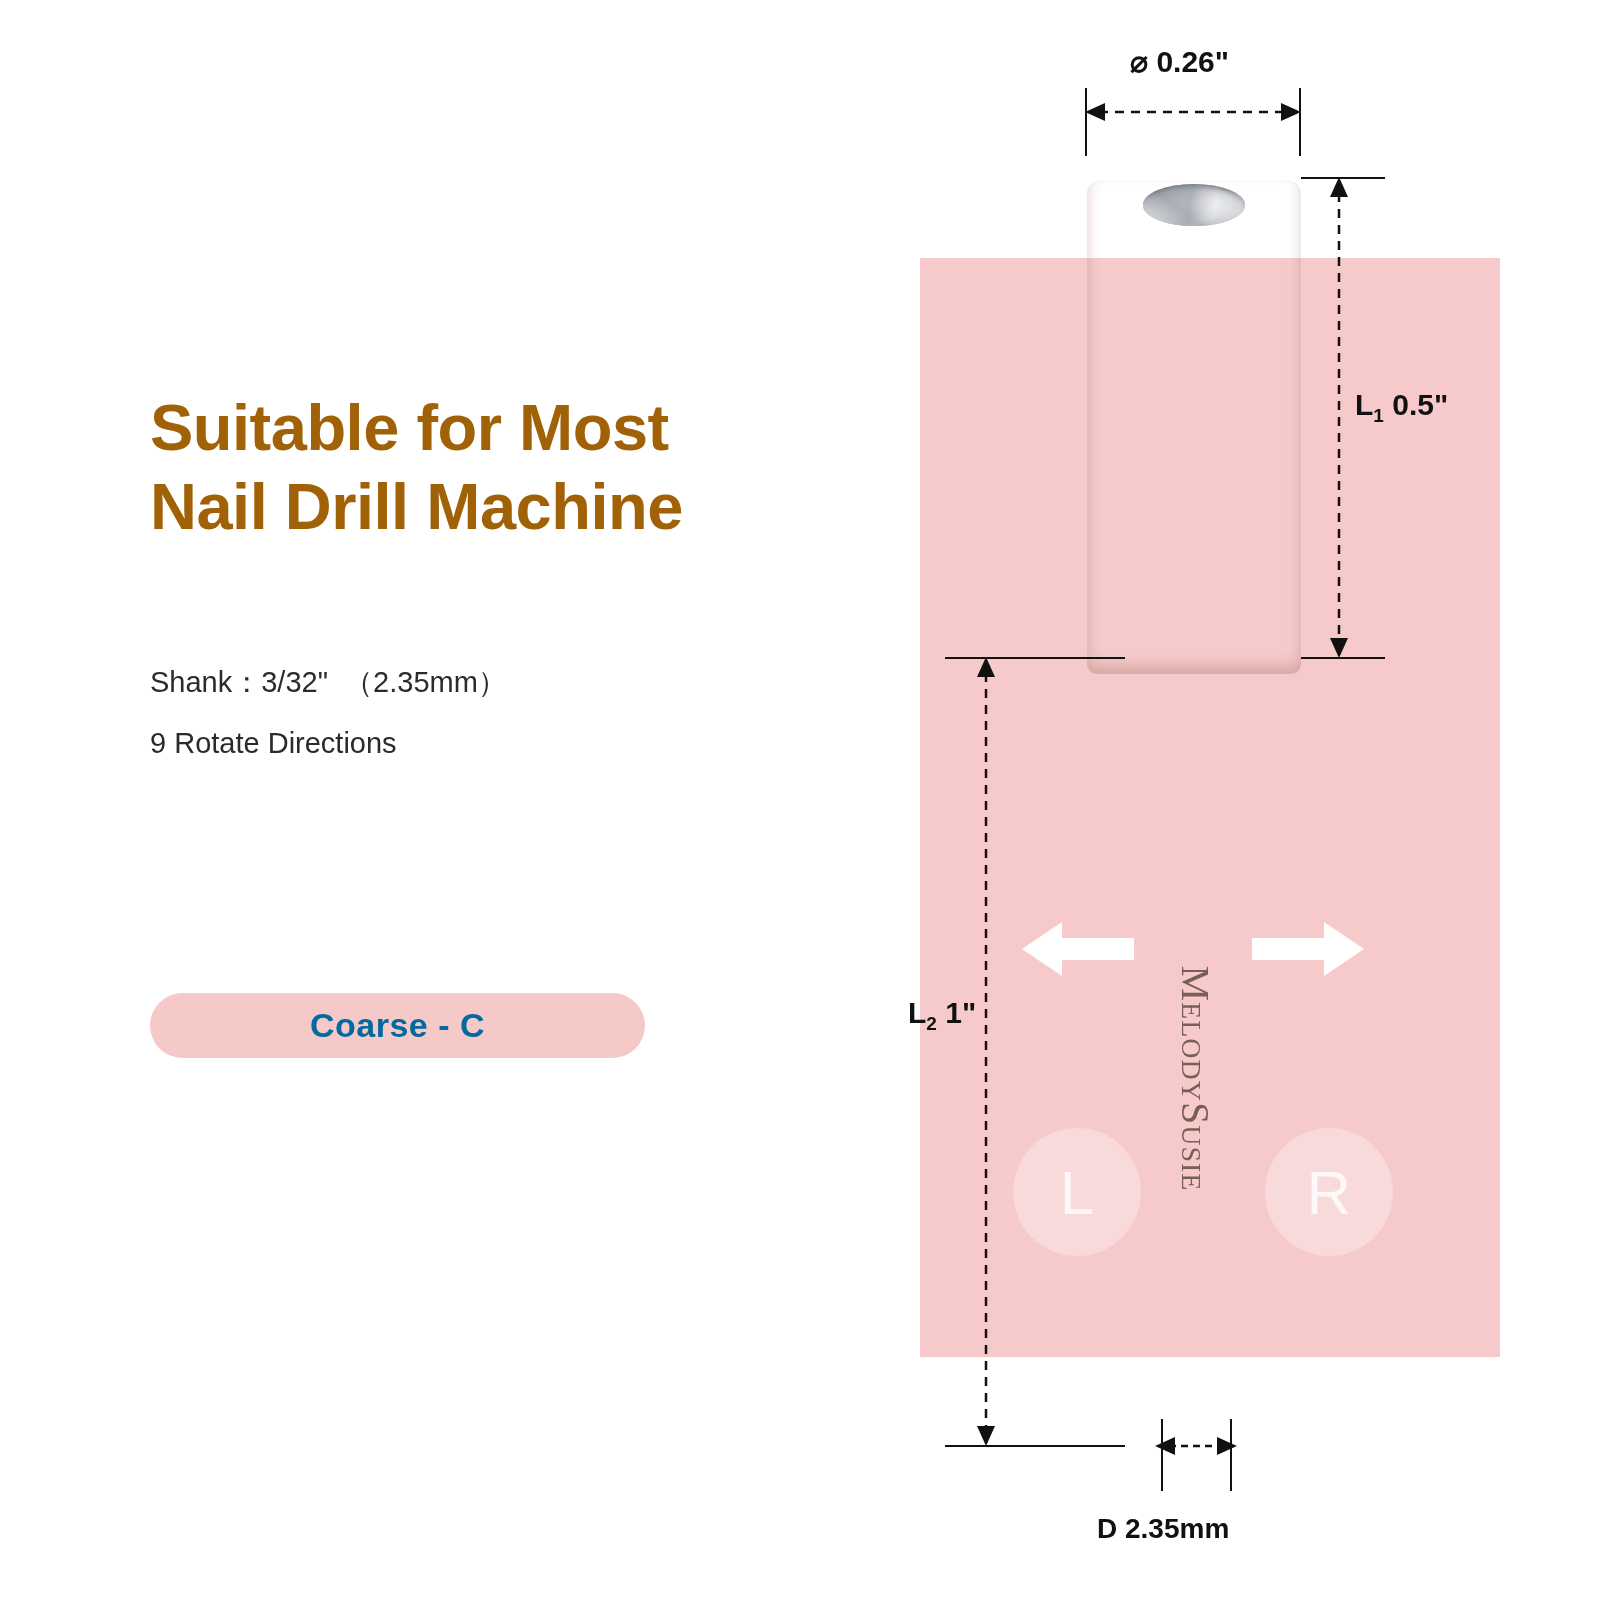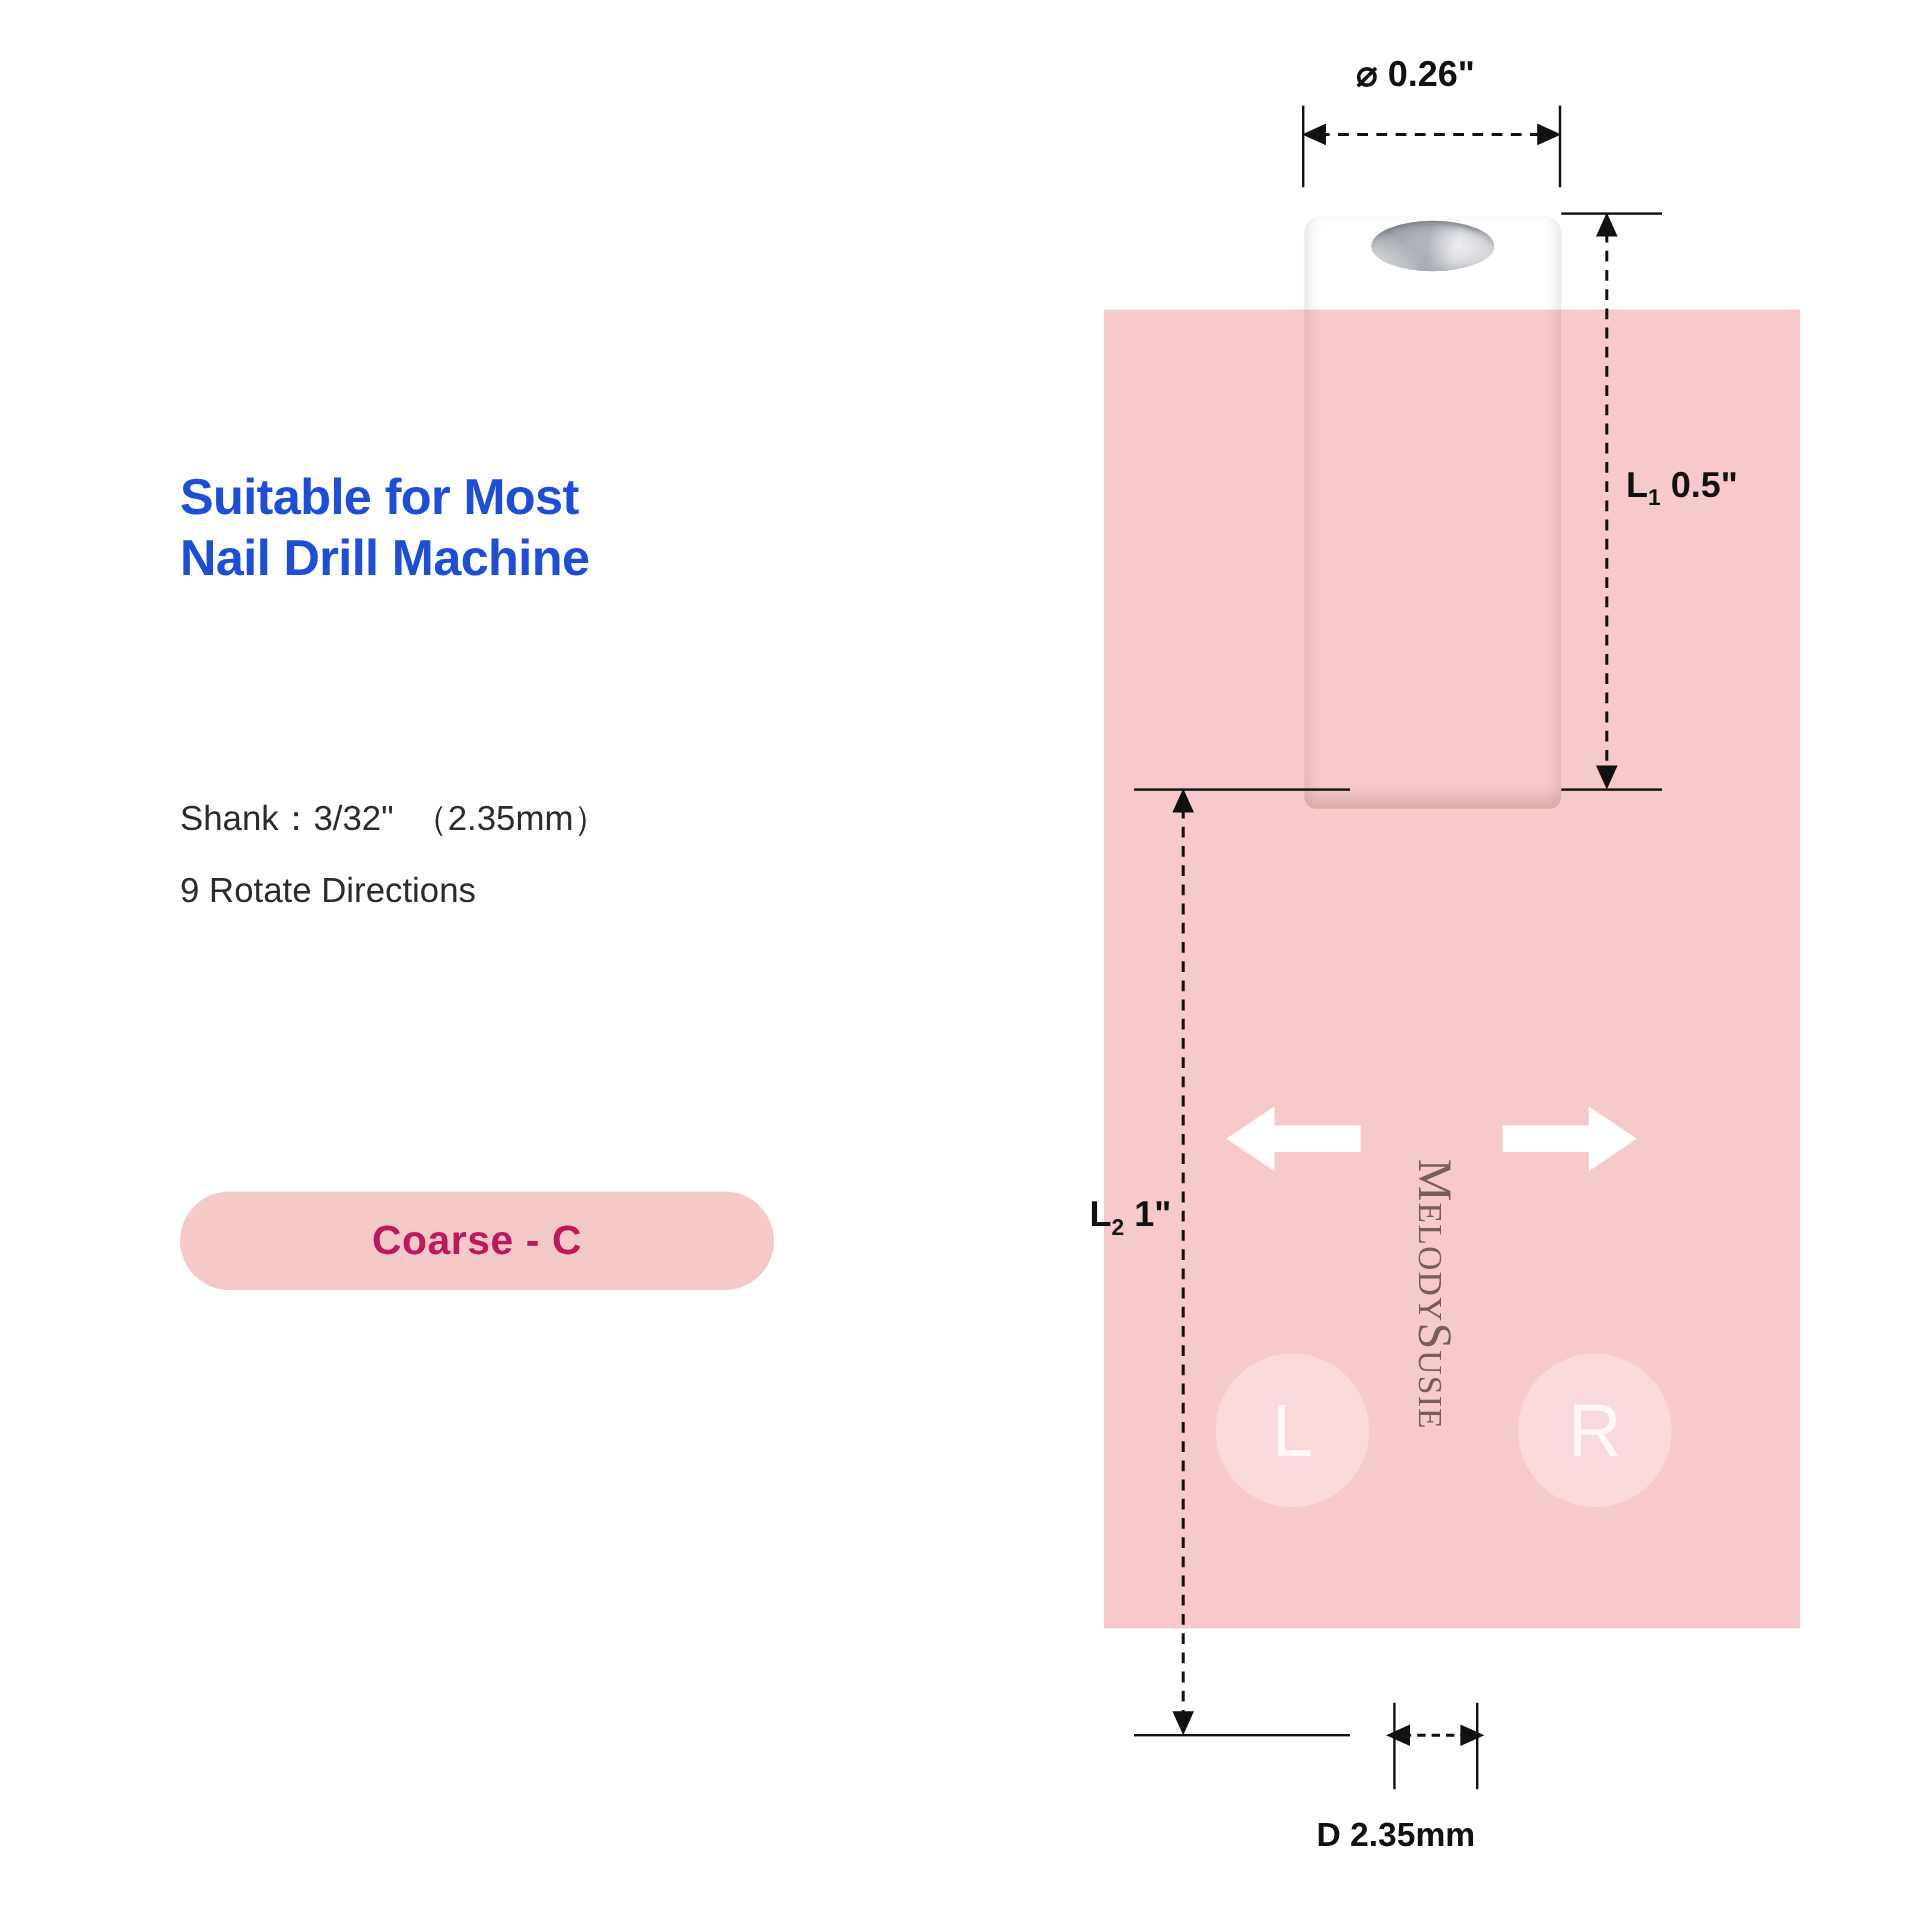--- a/index.html
+++ b/index.html
@@ -17,47 +17,47 @@
     background: #ffffff;
     overflow: hidden;
   }
 
   
   .headline {
     position: absolute;
     left: 150px;
     top: 388px;
     width: 700px;
-    font-size: 42px;
+    font-size: 65px;
     font-weight: bold;
     line-height: 1.22;
     letter-spacing: -0.5px;
-    color: #1d4ed8;
+    color: #a16207;
     white-space: pre-line;
   }
   .spec-line {
     position: absolute;
     left: 150px;
     font-size: 29px;
     color: #2b2b2b;
     font-weight: normal;
     white-space: pre;
   }
   .spec-shank { top: 663px; }
   .spec-rotate { top: 727px; }
 
   .grit-badge {
     position: absolute;
     left: 150px;
     top: 993px;
     width: 495px;
-    height: 82px;
+    height: 65px;
     border-radius: 41px;
     background: #f6c9c9;
-    color: #be185d;
+    color: #0369a1;
     font-size: 34px;
     font-weight: bold;
     display: flex;
     align-items: center;
     justify-content: center;
     letter-spacing: 0.5px;
   }
 
   
   .pink-panel {

